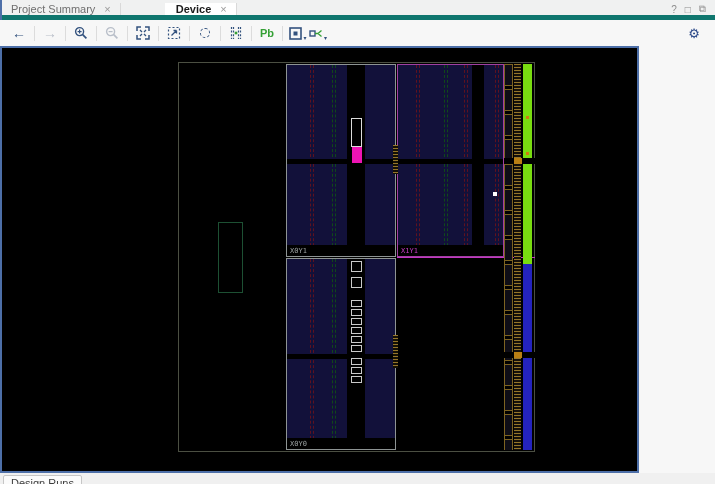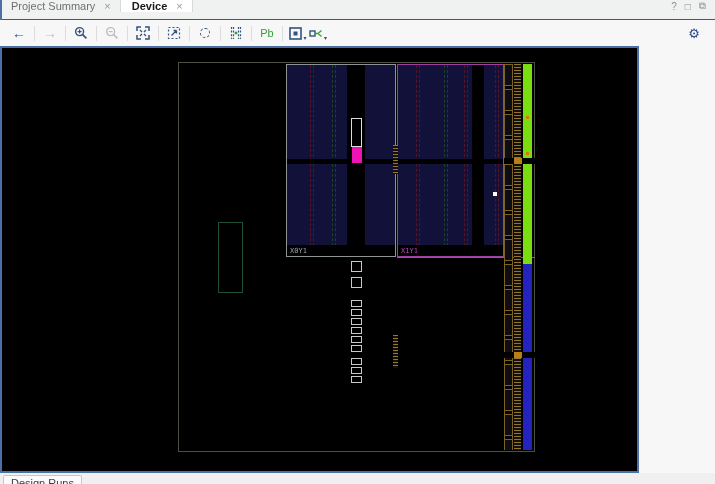--- a/index.html
+++ b/index.html
@@ -1,39 +1,39 @@
 <!DOCTYPE html>
 <html><head>
 <meta charset="utf-8">
 <style>
   * { margin:0; padding:0; box-sizing:border-box; }
   html,body { width:715px; height:484px; overflow:hidden; }
   body { font-family:"Liberation Sans", sans-serif; background:#f7f7f7; position:relative; }
 
   
   .tabbar { position:absolute; left:0; top:0; width:715px; height:20px;
-            background:#f0f1f1; border-bottom:1px solid #0f766e; display:flex; align-items:flex-start; }
+            background:#f0f1f1; border-bottom:5px solid #0f766e; display:flex; align-items:flex-end; }
   .accent { position:absolute; left:0; top:0; width:2px; height:20px; background:#4d6fa8; }
   .tab { display:flex; align-items:center; gap:9px; padding:0 9px 0 11px; font-size:11px;
          color:#6f6f6f; border-right:1px solid #d9d9d9; cursor:default; }
-  .tab.active { background:#ffffff; color:#1b1b1b; font-weight:bold; }
+  .tab.active { background:#ffffff; color:#1b1b1b; font-weight:bold;margin-left:44px; }
   .tab .close { font-size:11px; color:#9a9a9a; font-weight:normal; }
   .winctl { margin-left:auto; display:flex; align-items:center; gap:8px; padding-right:9px; }
   .winctl span { font-size:10px; color:#8d8d8d; }
 
   
   .toolbar { position:absolute; left:0; top:20px; width:715px; height:26px; background:#f7f7f7;
              display:flex; align-items:center; padding-left:9px; }
   .tbtn { width:20px; height:18px; display:flex; align-items:center; justify-content:center;
           font-size:13px; color:#33527e; }
   .tbtn.disabled { color:#b9bfc9; }
   .tbtn .arrow { font-weight:bold; font-size:14px; line-height:1; }
   .sep { width:1px; height:15px; background:#dcdcdc; margin:0 5px; }
   .dashed-circle { width:10px; height:10px; border:1.5px dashed #33527e; border-radius:50%; }
-  .pb { font-size:11px; font-weight:normal; color:#35a035; }
+  .pb { font-size:11px; font-weight:bold; color:#35a035; }
   .caret { font-size:6px; color:#33527e; align-self:flex-end; margin-left:1px; margin-bottom:1px; }
   .gear { margin-left:auto; margin-right:12px; font-size:13px; color:#2d4a8a; width:18px; height:18px;
           display:flex; align-items:center; justify-content:center; }
 
   
   .canvas { position:absolute; left:0; top:46px; width:639px; height:427px; background:#000;
             box-shadow: inset 0 0 0 2px #4d6fa8; overflow:hidden; }
   .canvas * { position:absolute; }
   .die { left:178px; top:16px; width:357px; height:390px; border:1px solid #4b4f42; }
   .prohibit { left:218px; top:176px; width:25px; height:71px; border:1px solid #1d5033; }
@@ -192,20 +192,29 @@
     <div class="dcol green" style="left:46px;"></div>
     <div class="dcol red" style="left:66px;"></div>
     <div class="cstrip" style="left:74px;width:12px;"></div>
     <div class="dcol red" style="left:97px;"></div>
     <div class="hrow" style="top:94px;"></div>
     <div class="lband">
       <span class="lbl-magenta">X1Y1</span>
     </div>
   </div>
 
+  <div class="region r-x0y0">
+    <div class="dcol red" style="left:23px;"></div>
+    <div class="dcol green" style="left:45px;"></div>
+    <div class="cstrip" style="left:60px;width:18px;"></div>
+    <div class="hrow" style="top:95px;"></div>
+    <div class="lband">
+      <span class="lbl-gray">X0Y0</span>
+    </div>
+  </div>
 
 
   <div class="hline-magenta"></div>
 
   <div class="cfgcol" style="left:393px;top:99px;height:29px;"></div>
   <div class="cfgcol" style="left:393px;top:289px;height:33px;"></div>
 
   <div class="iobcol"></div>
   <div class="densecol"></div>
   <div class="greenbar"></div>

